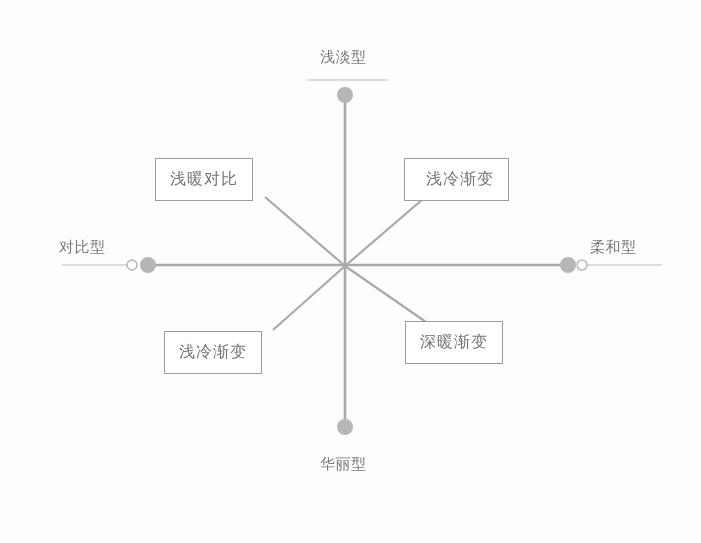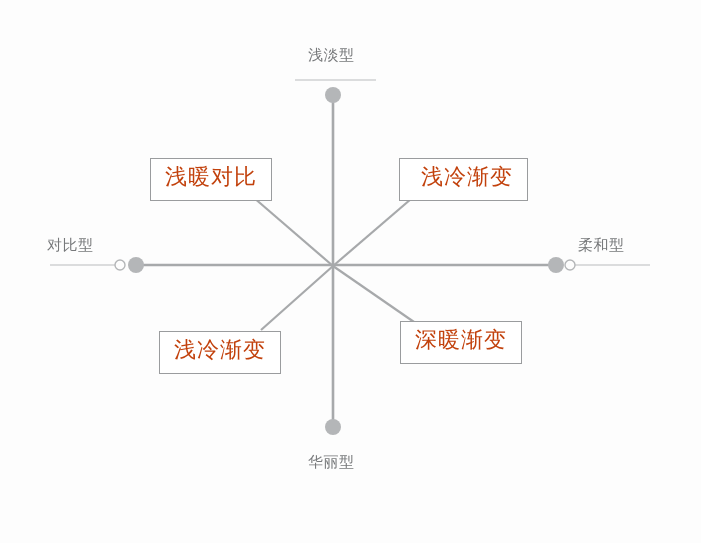--- a/index.html
+++ b/index.html
@@ -9,25 +9,24 @@
   body {
     width: 701px;
     height: 543px;
     background: #fdfdfd;
     font-family: "DejaVu Sans", "Liberation Sans", sans-serif;
     overflow: hidden;
     position: relative;
   }
   #diagram-root {
     position: absolute;
-    left: 0;
+    left: 12px;
     top: 0;
     width: 580px;
     height: 543px;
-    font-family: Liberation Mono, monospace;
   }
   #diagram-svg {
     position: absolute;
     left: 0;
     top: 0;
     width: 701px;
     height: 543px;
   }
   .axis-label {
     position: absolute;
@@ -50,28 +49,27 @@
     top: 238px;
   }
   #axis-label-right {
     left: 578px;
     top: 238px;
   }
   .quadrant-box {
     position: absolute;
     border: 1px solid #9a9c9e;
     background: #ffffff;
-    color: #c2410c;
-    font-size: 22px;
+    color: #737373;
+    font-size: 16px;
     line-height: 22px;
     white-space: nowrap;
     box-sizing: border-box;
     padding: 9px 14px 10px 14px;
     letter-spacing: 1px;
-    margin-left: 7px;
   }
   #quadrant-box-top-left {
     left: 143px;
     top: 158px;
   }
   #quadrant-box-top-right {
     left: 392px;
     top: 158px;
     padding-left: 21px;
   }

